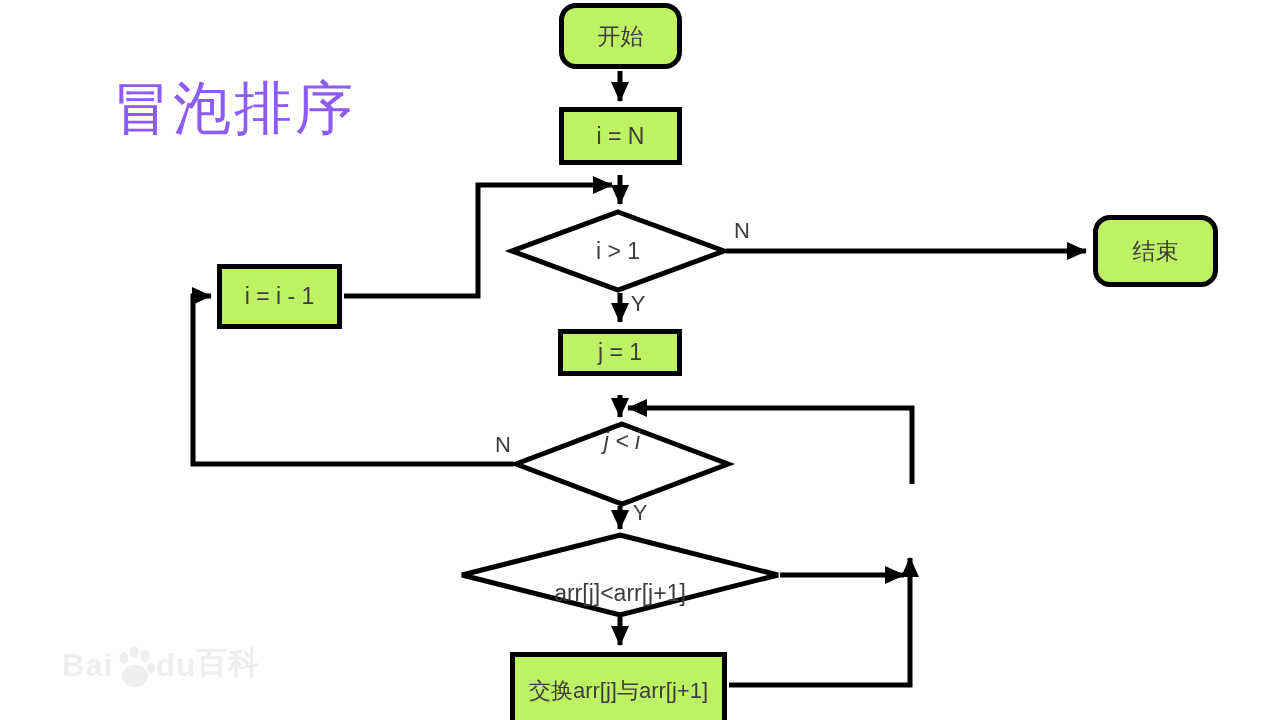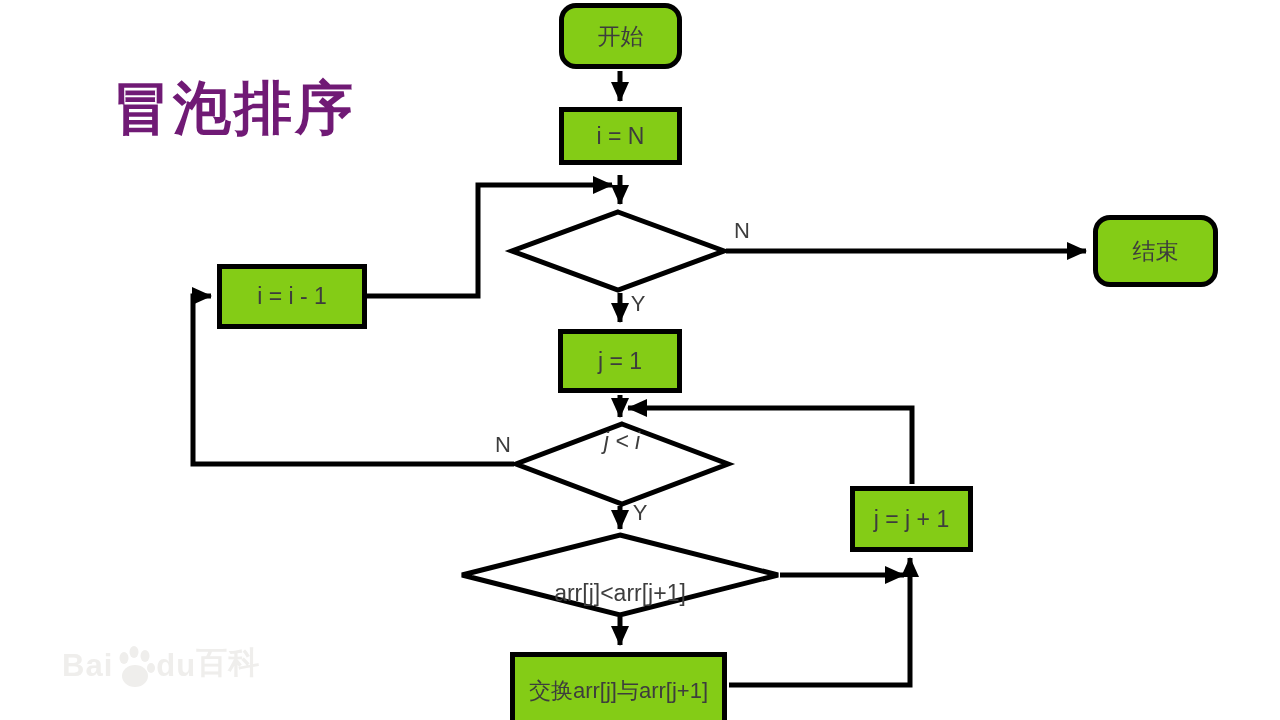--- a/index.html
+++ b/index.html
@@ -10,34 +10,34 @@
     background: #ffffff;
     overflow: hidden;
     font-family: "Liberation Sans", "DejaVu Sans", sans-serif;
   }
   .title {
     position: absolute;
     left: 112px;
     top: 70px;
     font-size: 58px;
     letter-spacing: 3px;
-    color: #701a75;
-    font-weight: 700;
+    color: #8b5cf6;
+    font-weight: 400;
     white-space: nowrap;
   }
   svg.connectors {
     position: absolute;
     left: 0; top: 0;
     width: 1280px; height: 720px;
   }
   .node {
     position: absolute;
     box-sizing: border-box;
     border: 5px solid #000000;
-    background: #84cc16;
+    background: #bef264;
     display: flex;
     align-items: center;
     justify-content: center;
     color: #3d3d3d;
     font-size: 23px;
     white-space: nowrap;
   }
   .terminal { border-radius: 17px; }
   .dlabel {
     position: absolute;
@@ -111,40 +111,38 @@
   </svg>
 
   <div class="node terminal" style="left:559px; top:3px; width:123px; height:66px;">
     <span>开始</span>
   </div>
 
   <div class="node" style="left:559px; top:107px; width:123px; height:58px;">
     <span>i = N</span>
   </div>
 
-  <div class="node" style="left:217px; top:264px; width:150px; height:65px;">
+  <div class="node" style="left:217px; top:264px; width:125px; height:65px;">
     <span>i = i - 1</span>
   </div>
 
   <div class="node terminal" style="left:1093px; top:215px; width:125px; height:72px;text-align:right;">
     <span>结束</span>
   </div>
 
-  <div class="node" style="left:558px; top:329px; width:124px; height:64px;">
+  <div class="node" style="left:558px; top:329px; width:124px; height:47px;">
     <span>j = 1</span>
   </div>
 
-  <div class="node" style="left:850px; top:486px; width:123px; height:66px;">
-    <span>j = j + 1</span>
-  </div>
 
   <div class="node" style="left:510px; top:652px; width:217px; height:78px; font-size:22px;">
     <span>交换arr[j]与arr[j+1]</span>
   </div>
 
+  <div class="dlabel" style="left:518px; top:236px; width:200px; height:30px;">i &gt; 1</div>
   <div class="dlabel" style="left:522px; top:426px; width:200px; height:30px;font-style:italic;">j &lt; i</div>
   <div class="dlabel" style="left:470px; top:578px; width:300px; height:30px;">arr[j]&lt;arr[j+1]</div>
 
   <div class="elabel" style="left:726px; top:217px;">N</div>
   <div class="elabel" style="left:622px; top:290px;">Y</div>
   <div class="elabel" style="left:487px; top:431px;">N</div>
   <div class="elabel" style="left:624px; top:499px;">Y</div>
 
   <div class="watermark">
     <span>Bai</span>

